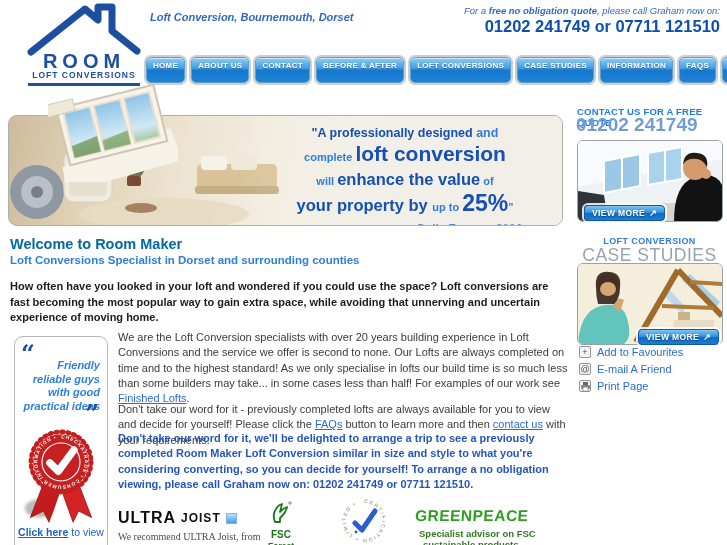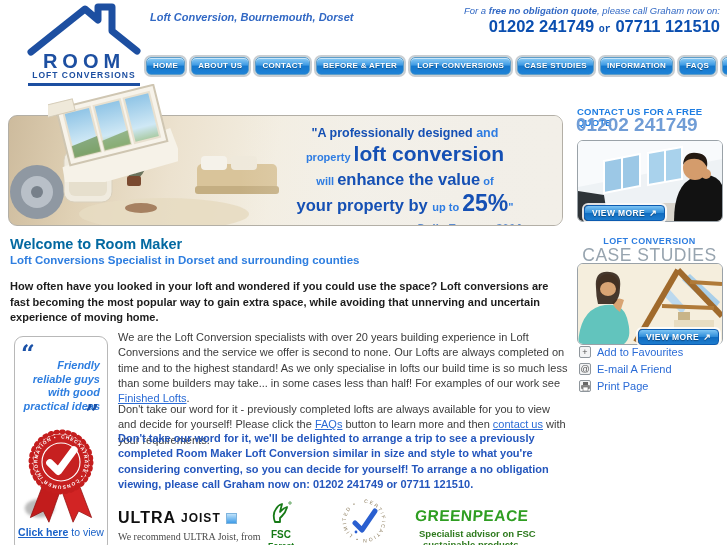--- a/index.html
+++ b/index.html
@@ -17,26 +17,26 @@
   .logo-maker{font-size:16px;font-weight:bold;letter-spacing:3px;line-height:15px;}
   .logo-sub{font-size:8.5px;font-weight:bold;letter-spacing:1px;line-height:11px;}
   .logo-rule{height:3px;background:#1d4fa1;margin:2px 8px 0 8px;}
 
   .tagline{left:150px;top:11px;font-size:11px;font-style:italic;font-weight:bold;color:#3168c4;}
 
   .quote-call{right:7px;top:5px;width:310px;text-align:right;color:#3168c4;}
   .qc-line1{font-size:9.5px;font-style:italic;line-height:12px;}
   .qc-line1 b{font-weight:bold;}
   .qc-line2{font-size:16.5px;font-weight:bold;color:#0b4fb0;line-height:19px;font-style:normal;}
-  .qc-or{font-size:10px;font-weight:bold;font-family:Liberation Mono, monospace;}
+  .qc-or{font-size:16px;font-weight:bold;}
 
   
   .nav{left:146px;top:57px;display:flex;gap:6px;}
   .nav-btn{
-    display:inline-block;padding:3px 6px 4px 6px;border-radius:5px;
+    display:inline-block;padding:3px 6px 12px 6px;border-radius:5px;
     background:linear-gradient(#8ecdf6 0%,#3d9ae4 45%,#1578cd 50%,#1e82d6 100%);
     border:1px solid #5e9ec9;box-shadow:0 0 0 2px #c9ced2, inset 0 1px 0 rgba(255,255,255,.55);
     color:#fff;font-size:8px;font-weight:bold;letter-spacing:.3px;
     text-shadow:0 1px 1px rgba(0,0,0,.35);cursor:pointer;white-space:nowrap;
   }
 
   
   .banner{
     left:8px;top:115px;width:553px;height:109px;border-radius:9px;
     border:1px solid #b3afa6;
@@ -180,21 +180,21 @@
     <rect x="188" y="48" width="80" height="26" rx="5" fill="#d9c49a"></rect>
     <rect x="192" y="40" width="26" height="14" rx="4" fill="#f5f2ea"></rect>
     <rect x="222" y="40" width="26" height="14" rx="4" fill="#efe9db"></rect>
     <rect x="186" y="70" width="84" height="8" rx="3" fill="#c4ae82"></rect>
 
     <rect x="230" y="0" width="323" height="109" fill="url(#fadeR)"></rect>
   </svg>
 
   <div class="abs hero-text">
     <div class="hl1"><span class="ht-dark">"A professionally designed</span><span class="ht-lite"> and</span></div>
-    <div class="hl2"><span class="ht-lite">property </span><span class="ht-dark big">loft conversion</span></div>
+    <div class="hl2"><span class="ht-lite">complete </span><span class="ht-dark big">loft conversion</span></div>
     <div class="hl3"><span class="ht-lite">will </span><span class="ht-dark mid">enhance the value</span><span class="ht-lite"> of</span></div>
     <div class="hl4"><span class="ht-dark mid">your property by </span><span class="ht-lite">up to </span><span class="ht-dark xl">25%</span><span class="ht-lite">"</span></div>
     <div class="hl5">Daily Express 2004</div>
   </div>
 </div>
 
 <svg class="abs skylight" width="130" height="98" viewBox="0 0 130 98">
   <defs>
     <linearGradient id="sky" x1="0" y1="0" x2="0" y2="1">
       <stop offset="0%" stop-color="#8fc4e6"></stop>

